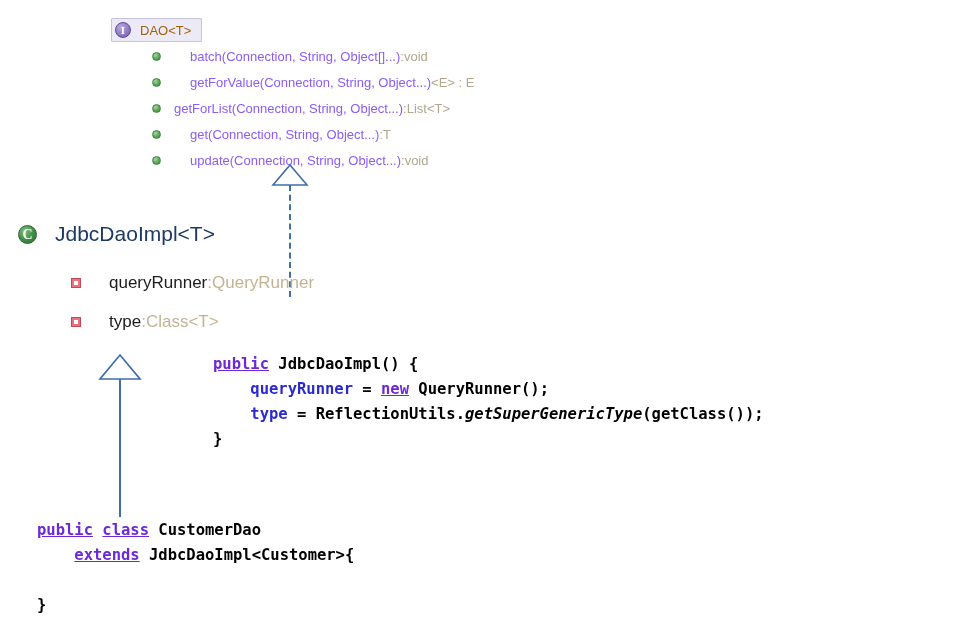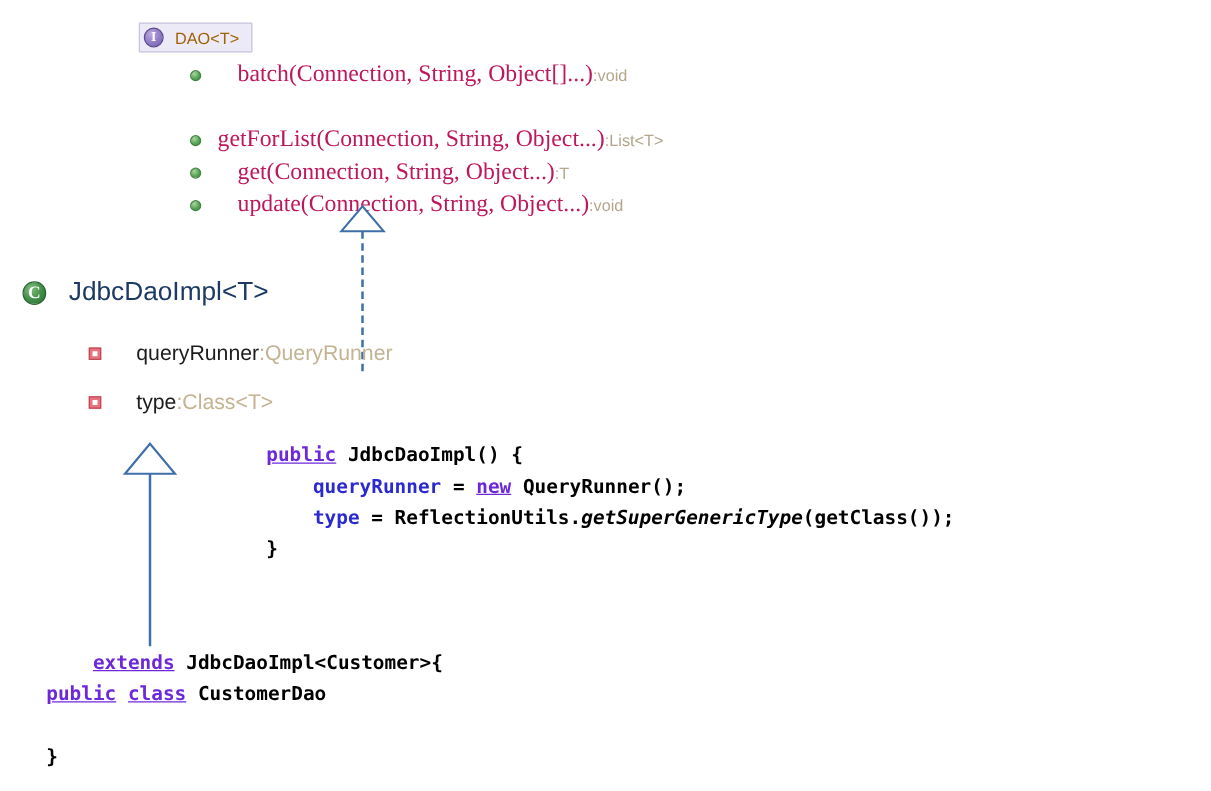--- a/index.html
+++ b/index.html
@@ -102,23 +102,23 @@
   }
 
   .member-row {
     position: absolute;
     display: flex;
     align-items: center;
     white-space: nowrap;
   }
 
   .m-text {
-    font-size: 19px;
-    color: #be185d;
-    font-family: Liberation Serif, serif;
+    font-size: 13px;
+    color: #8b5cf6;
+    font-family: Liberation Sans, sans-serif;
   }
   .m-type {
     font-size: 13px;
     color: #b3a68c;
     font-family: "Liberation Sans", sans-serif;
   }
 
   .cls-title {
     font-size: 21px;
     color: #1d3a63;
@@ -176,20 +176,26 @@
     <span class="iface-title">DAO&lt;T&gt;</span>
   </div>
 
   <div class="member-row" style="left:152px; top:49px;">
     <span class="icon-method"></span>
     <span class="m-text" style="margin-left:29px;">batch(Connection, String, Object[]...)</span>
     <span class="m-type"> : </span>
     <span class="m-type">void</span>
   </div>
 
+  <div class="member-row" style="left:152px; top:75px;">
+    <span class="icon-method"></span>
+    <span class="m-text" style="margin-left:29px;">getForValue(Connection, String, Object...)</span>
+    <span class="m-type"> </span>
+    <span class="m-type">&lt;E&gt; : E</span>
+  </div>
 
   <div class="member-row" style="left:152px; top:101px;">
     <span class="icon-method"></span>
     <span class="m-text" style="margin-left:13px;">getForList(Connection, String, Object...)</span>
     <span class="m-type"> : </span>
     <span class="m-type">List&lt;T&gt;</span>
   </div>
 
   <div class="member-row" style="left:152px; top:127px;">
     <span class="icon-method"></span>
@@ -233,15 +239,15 @@
 
   <div class="tri" style="left:96px; top:352px;">
     <svg width="48" height="30" viewBox="0 0 48 30">
       <polygon points="24,3 44,27 4,27" fill="#ffffff" stroke="#3f6fa8" stroke-width="1.7"></polygon>
     </svg>
   </div>
   <div class="v-solid" style="left:119px; top:379px; height:138px;"></div>
 
   <div class="code" id="code-constructor" style="left:213px; top:352px;"><div><span class="kw">public</span><span class="plain"> JdbcDaoImpl() {</span></div><div><span class="plain">    </span><span class="fld">queryRunner</span><span class="plain"> = </span><span class="kw">new</span><span class="plain"> QueryRunner();</span></div><div><span class="plain">    </span><span class="fld">type</span><span class="plain"> = ReflectionUtils.</span><span class="ital">getSuperGenericType</span><span class="plain">(getClass());</span></div><div><span class="plain">}</span></div></div>
 
-  <div class="code" id="code-customerdao" style="left:37px; top:518px;"><div><span class="plain">    </span><span class="kw">extends</span><span class="plain"> JdbcDaoImpl&lt;Customer&gt;{</span></div><div><span class="kw">public</span><span class="plain"> </span><span class="kw">class</span><span class="plain"> CustomerDao</span></div><div>&nbsp;</div><div><span class="plain">}</span></div></div>
+  <div class="code" id="code-customerdao" style="left:37px; top:518px;"><div><span class="kw">public</span><span class="plain"> </span><span class="kw">class</span><span class="plain"> CustomerDao</span></div><div><span class="plain">    </span><span class="kw">extends</span><span class="plain"> JdbcDaoImpl&lt;Customer&gt;{</span></div><div>&nbsp;</div><div><span class="plain">}</span></div></div>
 
 </div>
 
 </body></html>

